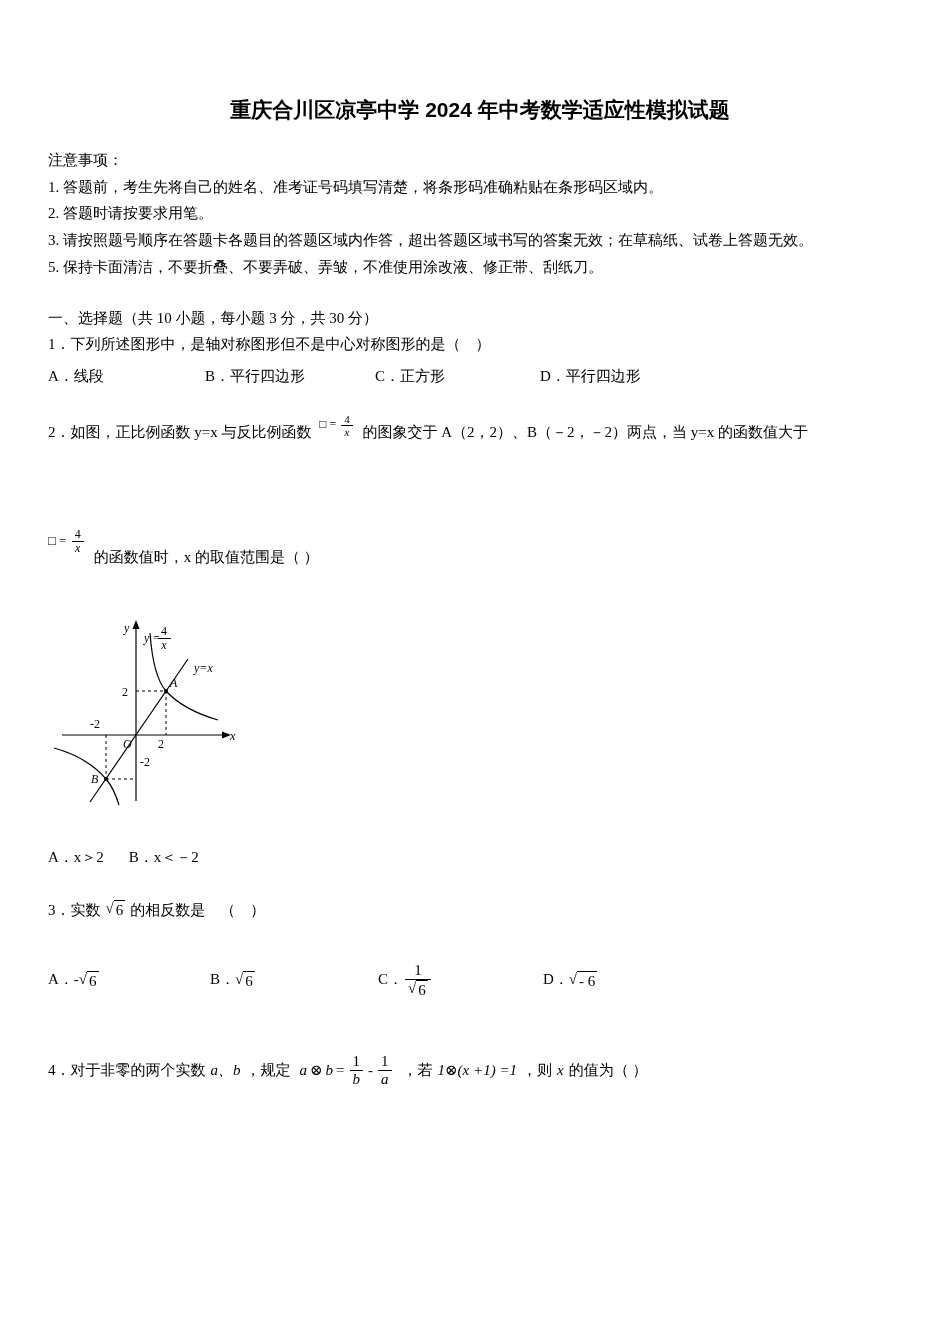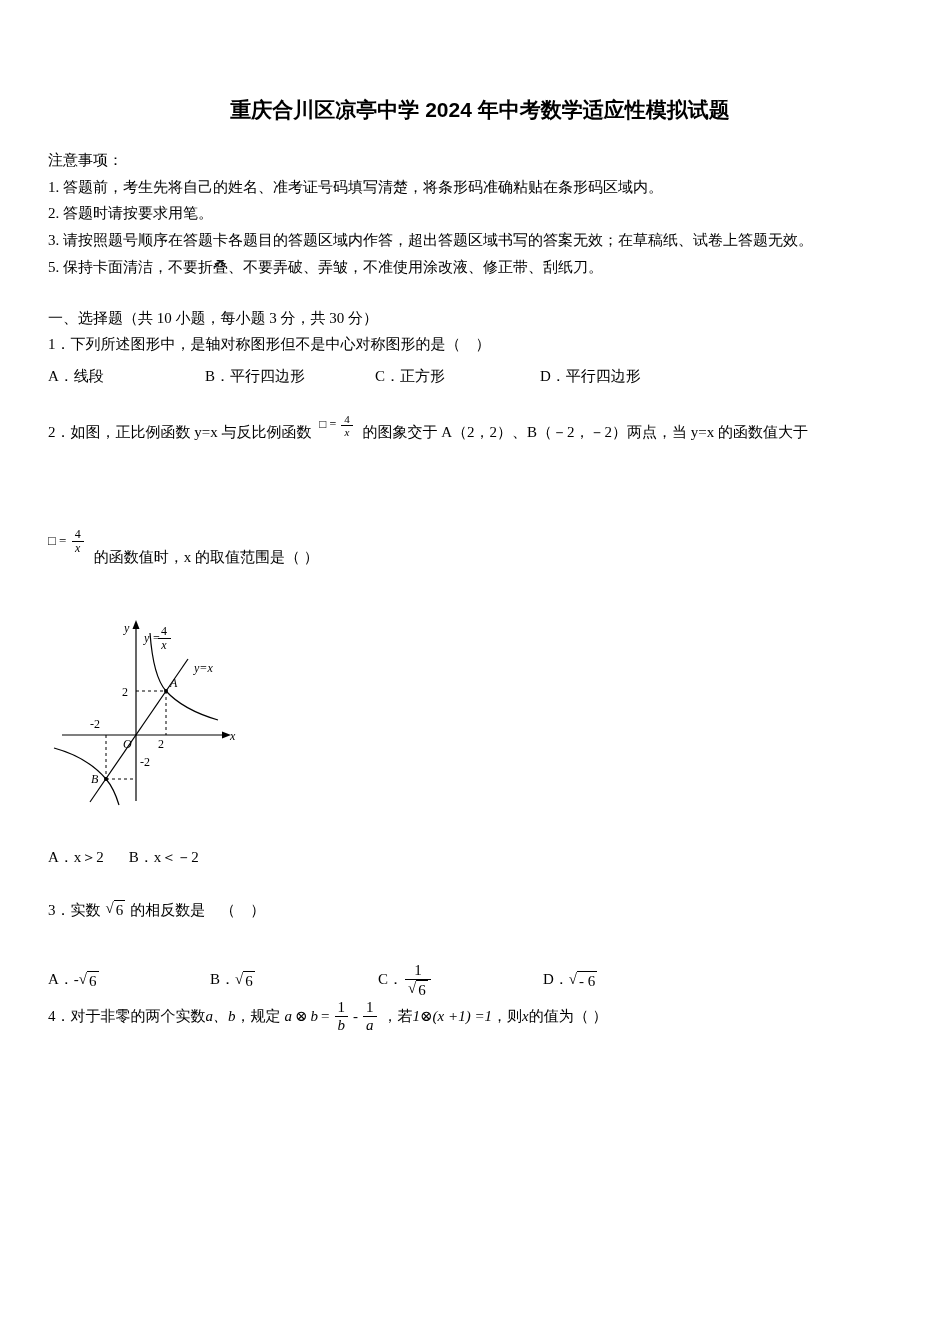--- a/index.html
+++ b/index.html
@@ -31,21 +31,21 @@
   .fig-svg .it{font-style:italic;}
   .q2-opts{margin-top:30px;line-height:1.7;}
   .q2-opts .optA{display:inline-block;width:77px;}
   .q2-opts2{margin-top:12px;line-height:1.7;}
   .q2-opts2 .optC{display:inline-block;width:205px;}
   .q3-row{margin-top:30px;display:flex;align-items:flex-end;gap:5px;}
   .sqrt{display:inline-flex;align-items:flex-start;white-space:nowrap;}
   .sqrt .sign{line-height:1.15;}
   .sqrt .rad{border-top:1px solid #000;line-height:1.25;padding:0 2px;}
   .mi{font-style:italic;}
-  .q4-row{display:flex;align-items:center;white-space:nowrap;}
+  .q4-row{margin-top:54px;display:flex;align-items:center;gap:5px;white-space:nowrap;}
   .f-row{display:inline-flex;align-items:center;gap:3px;margin:0 4px;}
 </style>
 </head>
 <body>
 
 <div class="page">
 
   <h1 class="title">重庆合川区凉亭中学 2024 年中考数学适应性模拟试题</h1>
 
   <div class="notice">

